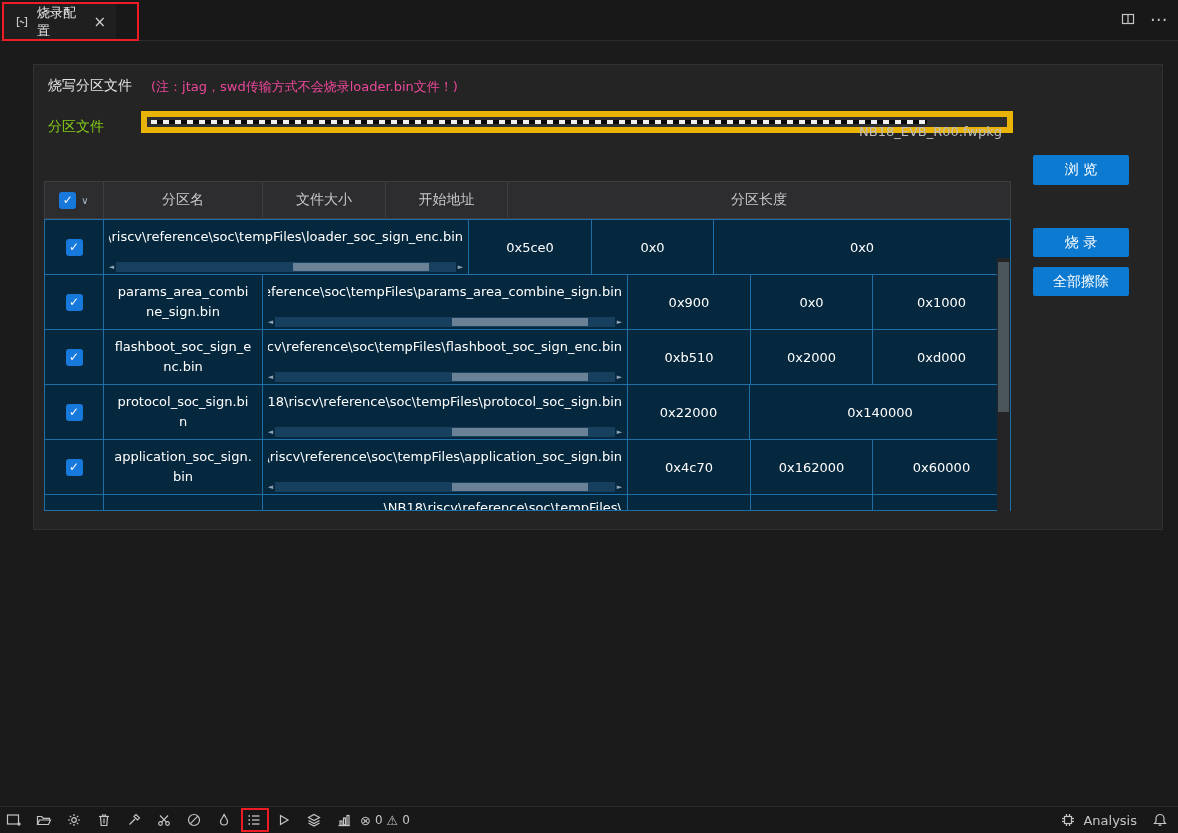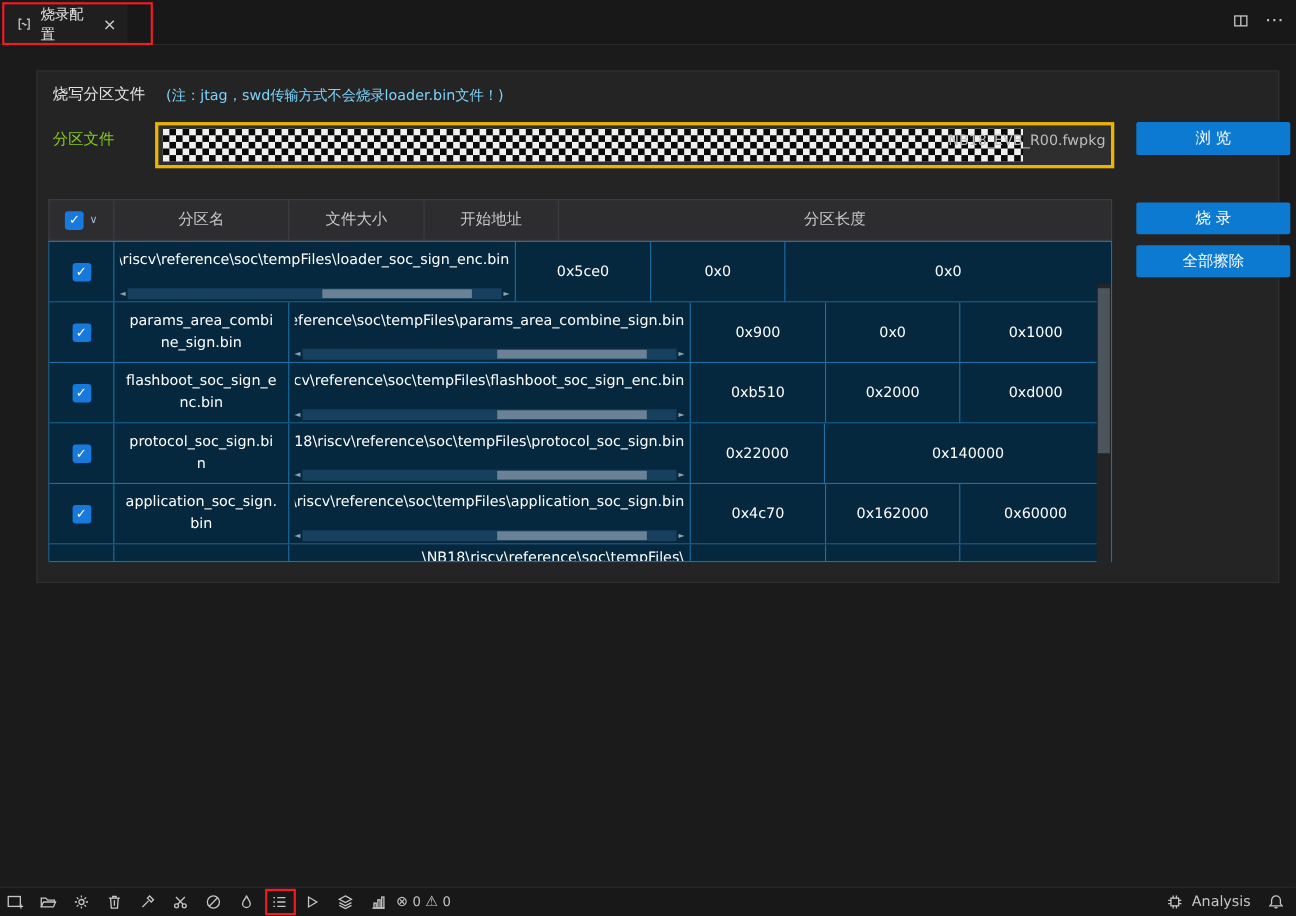--- a/index.html
+++ b/index.html
@@ -20,31 +20,31 @@
   .ed-actions { position:absolute; right:10px; top:9px; display:flex; gap:14px;
     align-items:center; color:#c5c5c5; }
   .ed-actions .more { font-size:17px; letter-spacing:1px; }
   svg { display:block; }
   
   .anno { position:absolute; border:2px solid #ee1c25; z-index:50; pointer-events:none; }
   
   .panel { position:absolute; left:33px; top:64px; width:1130px; height:466px;
     background:#242425; border:1px solid #313134; }
   .sec-title { position:absolute; left:14px; top:12px; font-size:14px; color:#e3e3e3; }
-  .sec-note { position:absolute; left:117px; top:13px; font-size:13px; color:#7dd3fc; }
+  .sec-note { position:absolute; left:117px; top:13px; font-size:13px; color:#ec4899; }
   .file-label { position:absolute; left:14px; top:53px; font-size:14px; color:#84cc16; }
-  .file-input { position:absolute; left:107px; top:46px; width:872px; height:42px;
-    background:#2e2e2e; border:3px solid #eab308; }
+  .file-input { position:absolute; left:107px; top:46px; width:872px; height:22px;
+    background:#2e2e2e; border:6px solid #eab308; }
   .checker { position:absolute; left:4px; top:3px; bottom:3px; right:80px;
     background:repeating-conic-gradient(#0a0a0a 0% 25%, #f0f0f0 0% 50%);
     background-size:12px 12px; }
   .file-val { position:absolute; right:5px; top:7px; font-size:13px; color:#bdbdbd; }
-  .btn { position:absolute; width:140px; height:30px; background:#0d7ad1; color:#ffffff;
+  .btn { position:absolute; width:96px; height:30px; background:#0d7ad1; color:#ffffff;
     font-size:14px; display:flex; align-items:center; justify-content:center;
-    border-radius:2px; cursor:pointer; }
+    border-radius:2px; cursor:pointer;margin-top:44px; }
   .btn-browse { left:999px; top:46px; }
   .btn-burn   { left:999px; top:119px; height:29px; }
   .btn-erase  { left:999px; top:158px; height:29px; }
   
   .table { position:absolute; left:10px; top:116px; width:967px; }
   .thead { display:flex; height:38px; background:#2d2d30; border:1px solid #3d3d42;
     color:#c8c8c8; font-size:14px; }
   .thead .hc { display:flex; align-items:center; justify-content:center;
     border-right:1px solid #3d3d42; }
   .thead .hc:last-child { border-right:none; }

